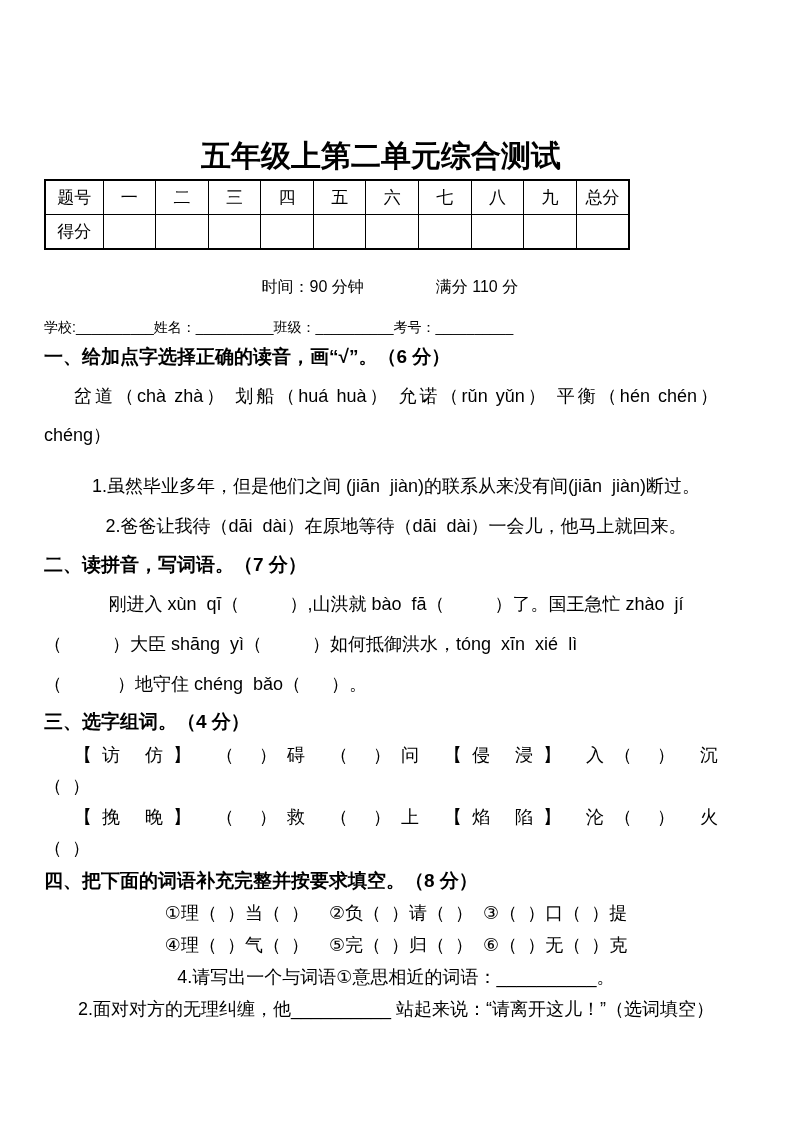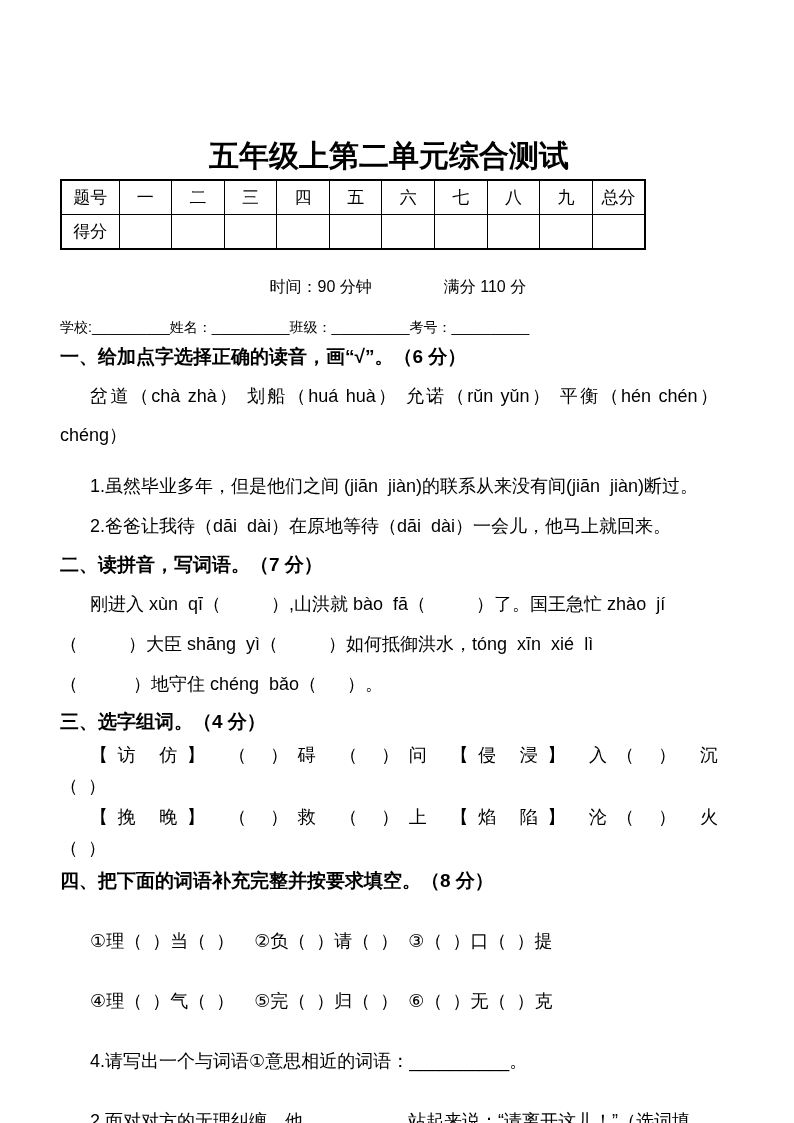--- a/index.html
+++ b/index.html
@@ -3,21 +3,21 @@
 <meta charset="utf-8">
 <style>
   html,body{margin:0;padding:0;background:#ffffff;}
   .page{
     position:relative;
     width:794px;height:1123px;
     background:#ffffff;
     color:#000;
     font-family:"Liberation Sans","DejaVu Sans",sans-serif;
     box-sizing:border-box;
-    padding:136px 76px 0 60px;
+    padding:136px 76px 0 44px;
     overflow:hidden;
   }
   .title{
     margin:0;
     font-size:30px;
     font-weight:700;
     text-align:center;
     line-height:40px;
     white-space:nowrap;
   }
@@ -59,27 +59,27 @@
   }
   .line{
     font-size:18px;
     white-space:pre-wrap;
   }
   .just{
     white-space:normal;
     text-align:justify;
     text-align-last:justify;
   }
-  .ind{padding-left:30px;}
+  .ind{padding-left:30px;text-align:center;}
   .lh40{line-height:40px;}
   .lh38{line-height:38px;}
   .lh36{line-height:36px;}
   .lh33{line-height:33px;}
   .lh31{line-height:31px;}
-  .lh32{line-height:32px;margin-top:28px;}
+  .lh32{line-height:32px;}
   .mb12{margin-bottom:12px;}
   .mt4{}
 </style>
 </head>
 <body>
 
 <div class="page">
 
   <h1 class="title">五年级上第二单元综合测试</h1>
 

